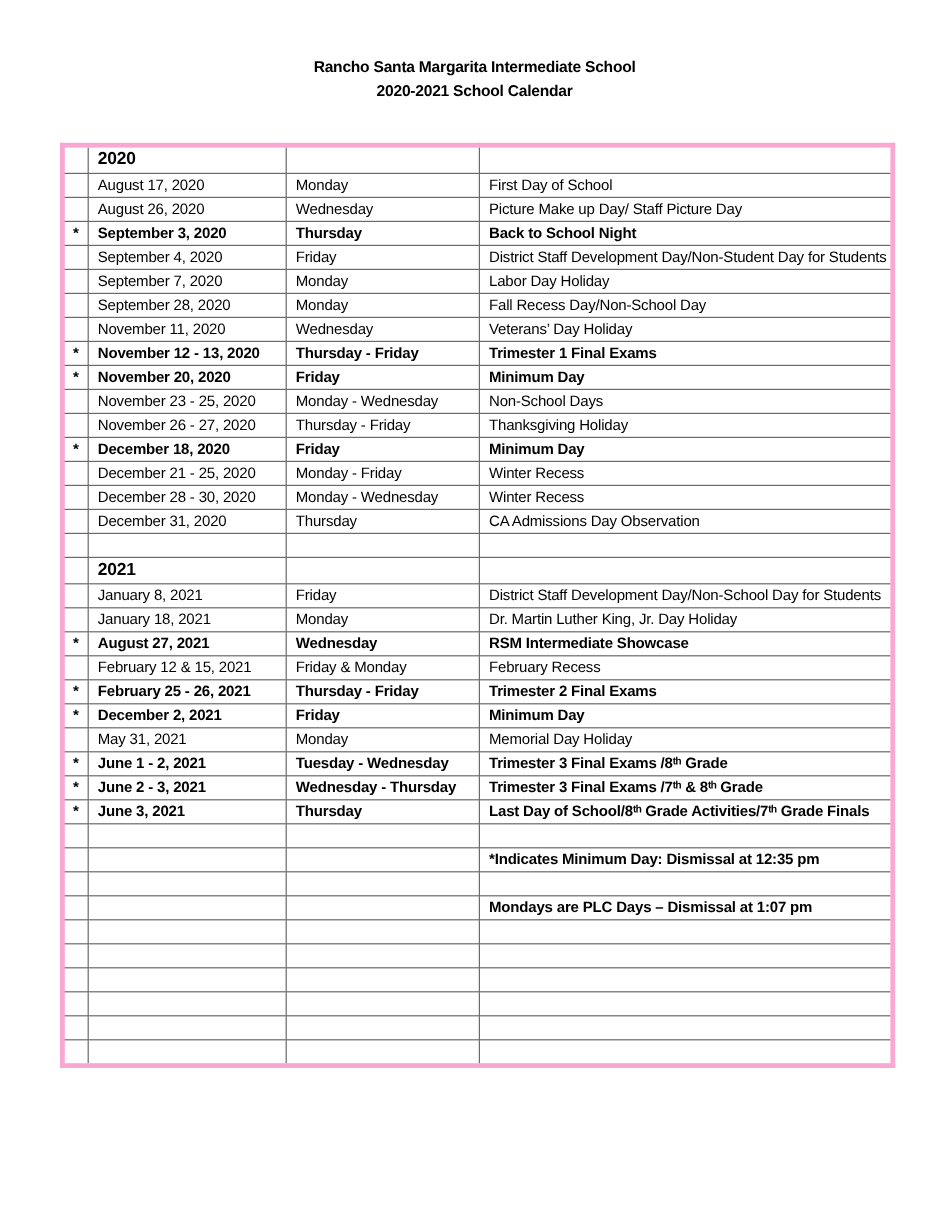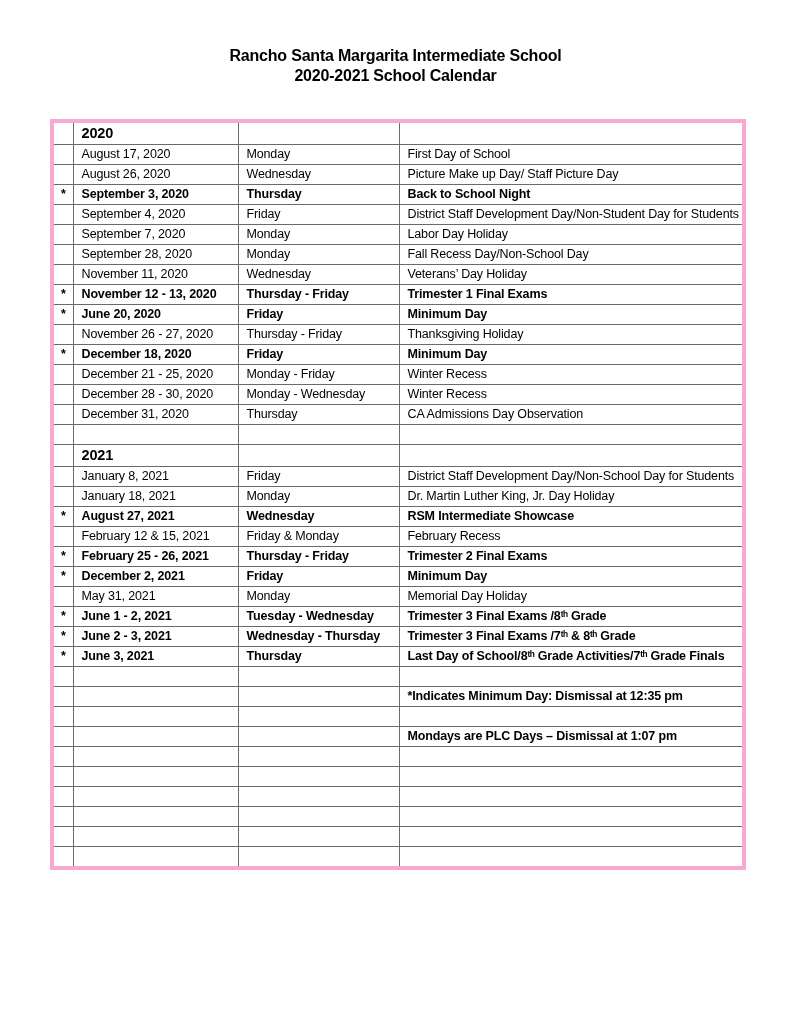--- a/index.html
+++ b/index.html
@@ -15,21 +15,21 @@
     overflow: hidden;
     font-family: "Liberation Sans", "DejaVu Sans", sans-serif;
     color: #000000;
   }
   .doc-header {
     padding-top: 46px;
     text-align: center;
   }
   .doc-header .title-line {
     font-weight: 700;
-    font-size: 16px;
+    font-size: 13px;
     line-height: 20px;
     letter-spacing: -0.2px;
   }
   table.cal-table {
     border-collapse: collapse;
     table-layout: fixed;
     margin: 33px 0 0 50px;
     width: 692px;
     border: 4px solid #f9a8d4;
   }
@@ -126,23 +126,29 @@
           <td class="col-event">Veterans’ Day Holiday</td>
         </tr>
         <tr class="row-starred">
           <td class="col-star">*</td>
           <td class="col-date">November 12 - 13, 2020</td>
           <td class="col-day">Thursday - Friday</td>
           <td class="col-event">Trimester 1 Final Exams</td>
         </tr>
         <tr class="row-starred">
           <td class="col-star">*</td>
-          <td class="col-date">June 20, 2020</td>
+          <td class="col-date">November 20, 2020</td>
           <td class="col-day">Friday</td>
           <td class="col-event">Minimum Day</td>
+        </tr>
+        <tr class="row-event">
+          <td class="col-star"></td>
+          <td class="col-date">November 23 - 25, 2020</td>
+          <td class="col-day">Monday - Wednesday</td>
+          <td class="col-event">Non-School Days</td>
         </tr>
         <tr class="row-event">
           <td class="col-star"></td>
           <td class="col-date">November 26 - 27, 2020</td>
           <td class="col-day">Thursday - Friday</td>
           <td class="col-event">Thanksgiving Holiday</td>
         </tr>
         <tr class="row-starred">
           <td class="col-star">*</td>
           <td class="col-date">December 18, 2020</td>

